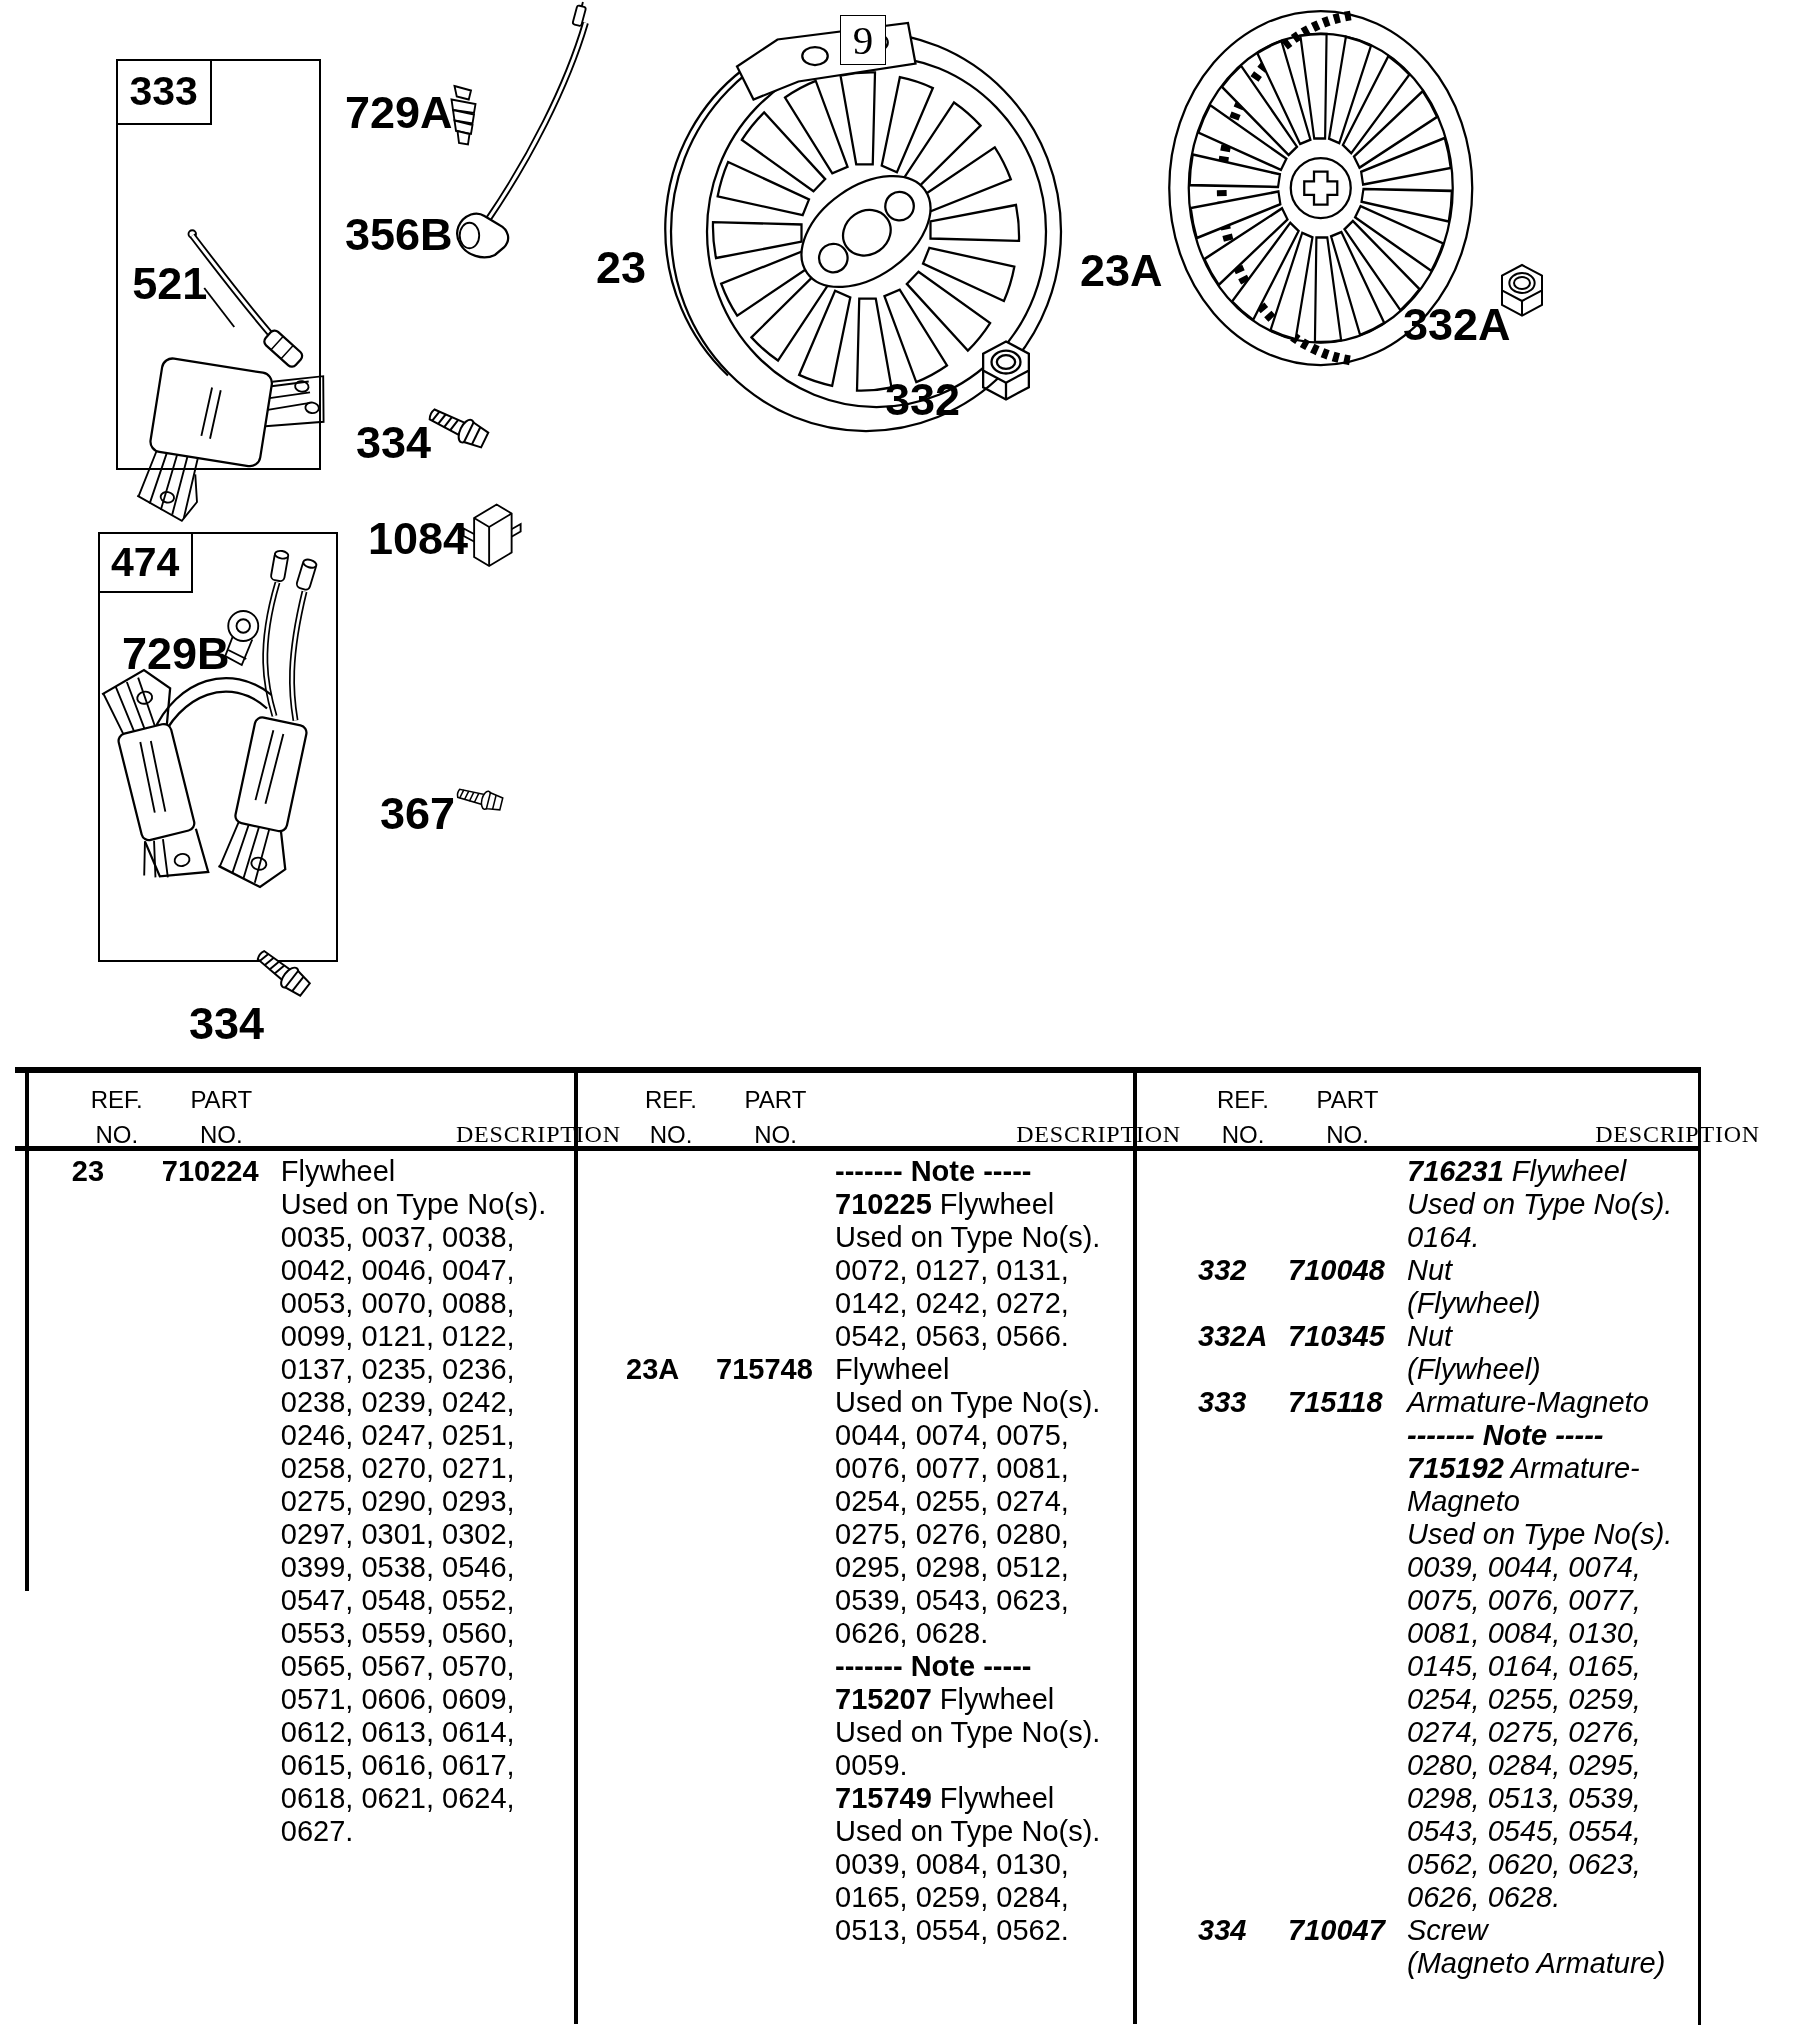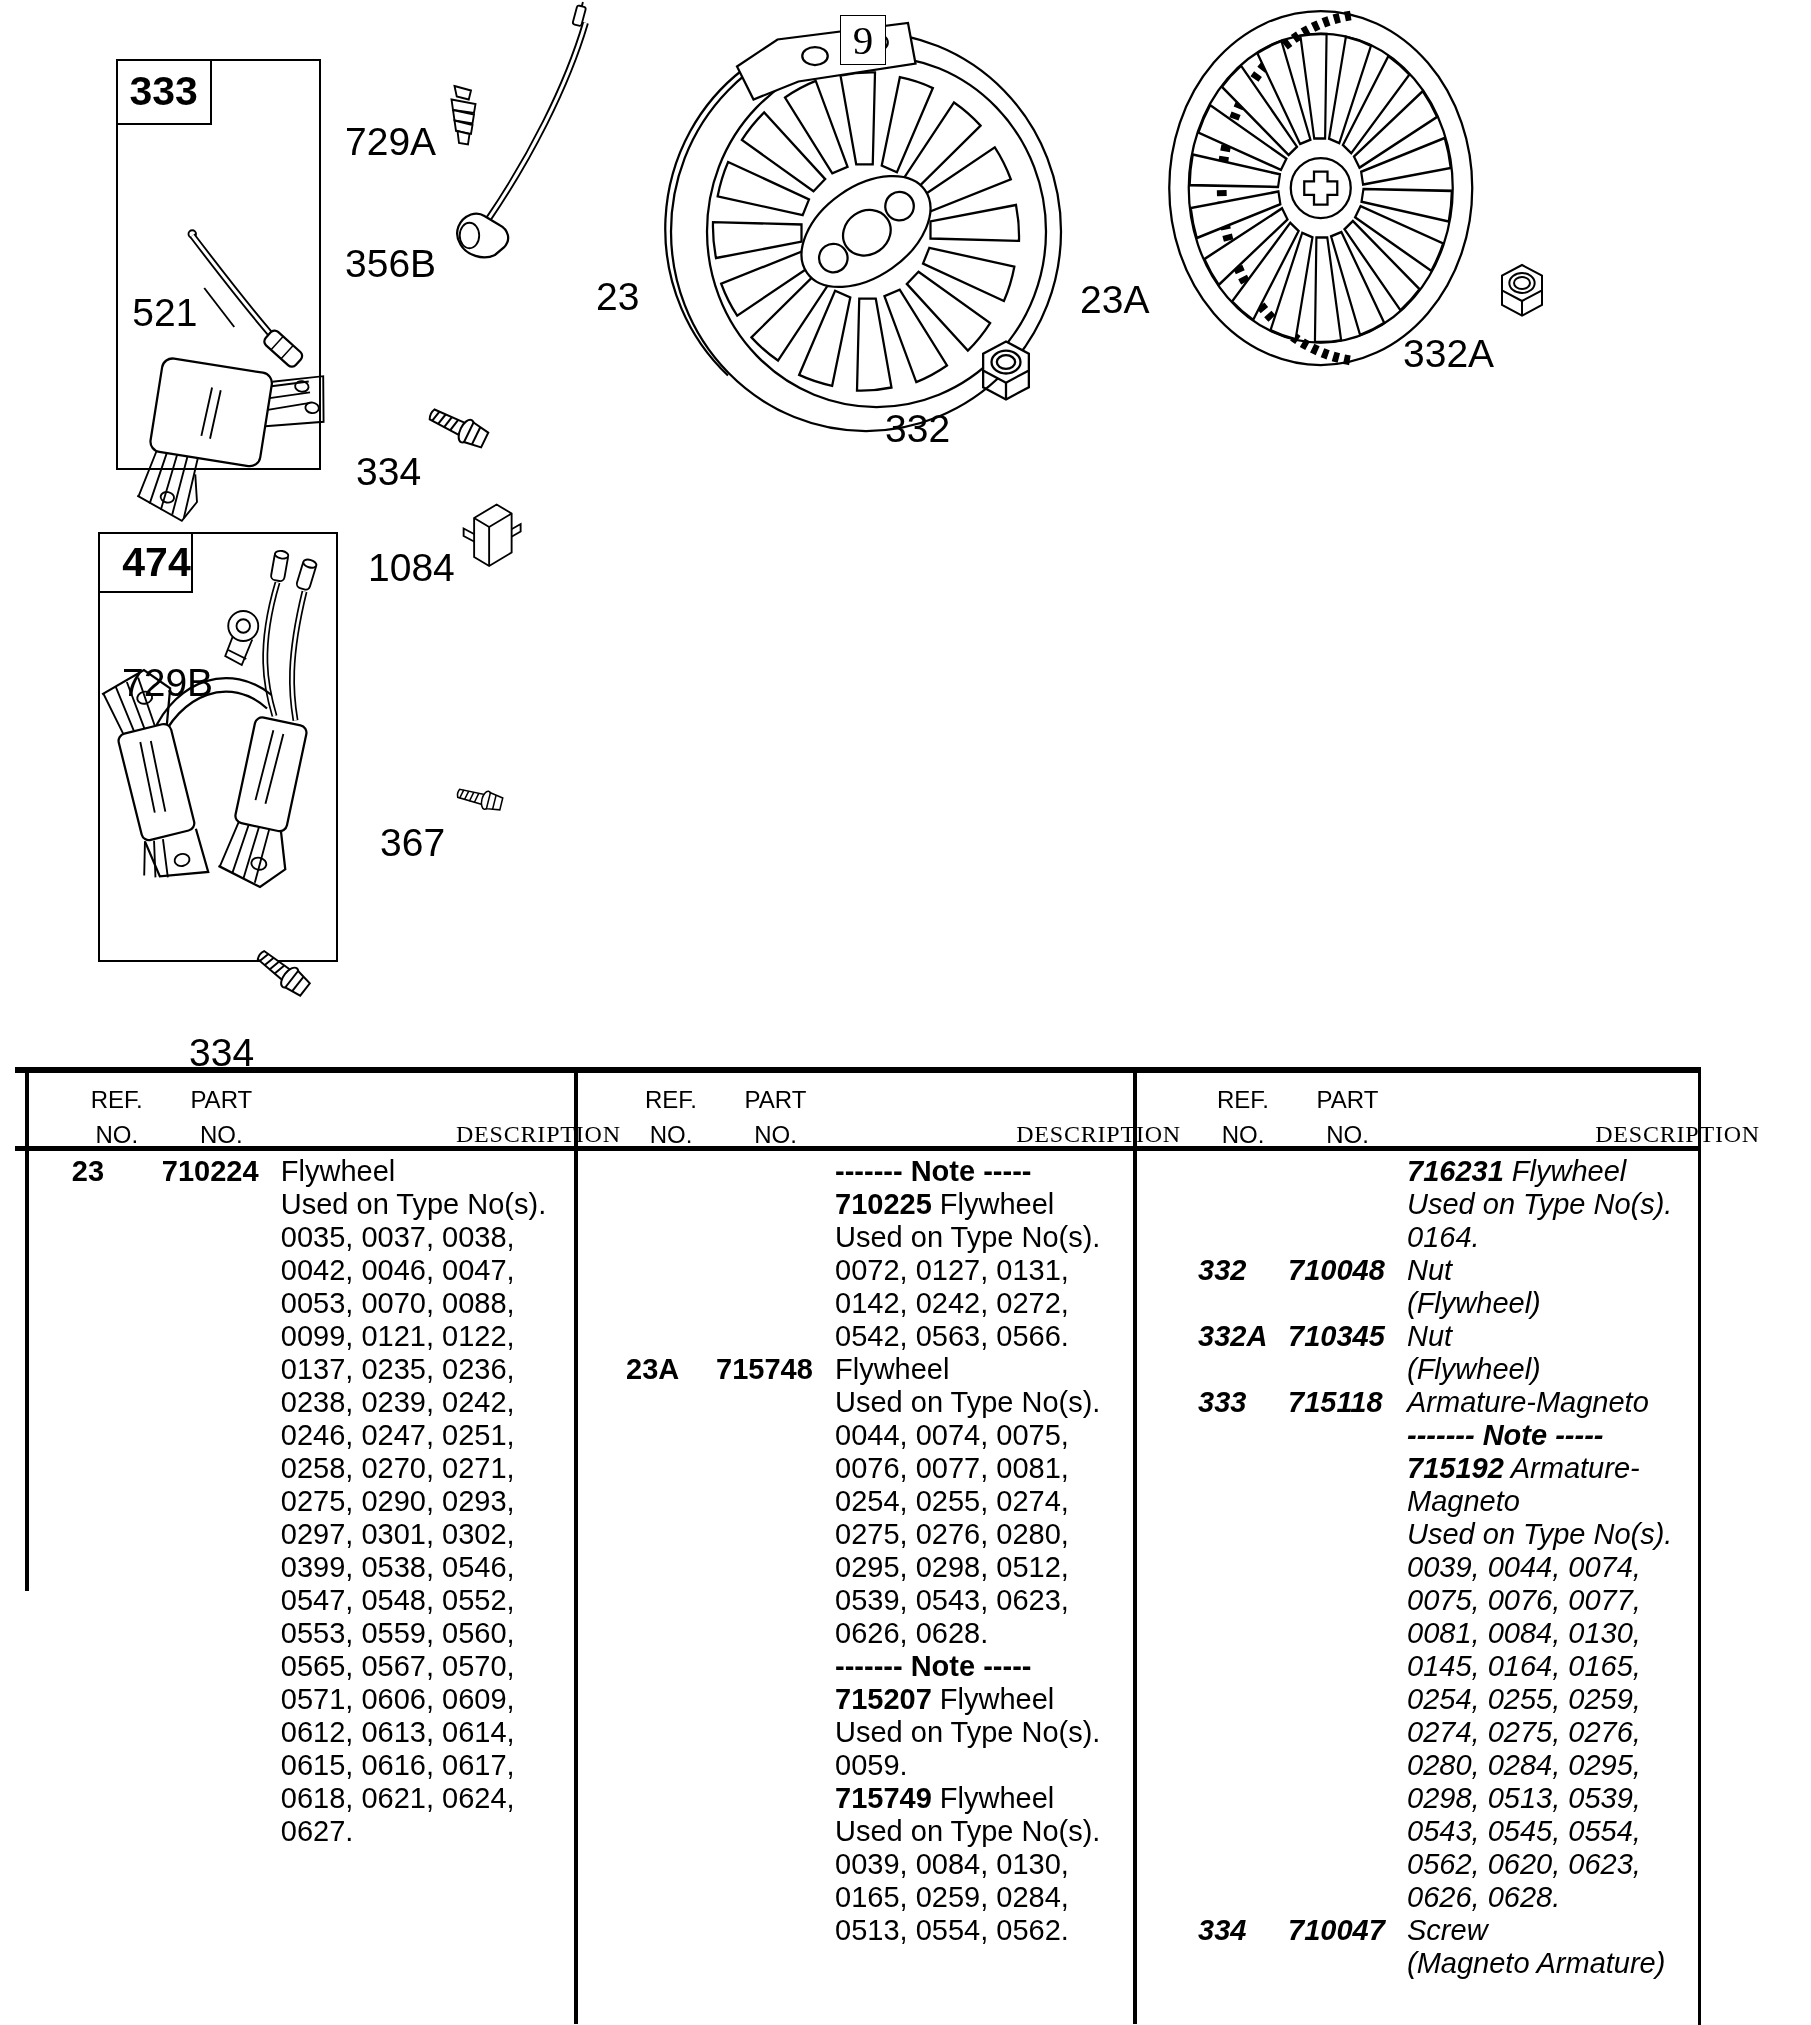--- a/index.html
+++ b/index.html
@@ -1,22 +1,22 @@
 <!DOCTYPE html>
 <html style="font-size:12px"><head>
 <meta charset="utf-8">
 <style>
   html,body{margin:0;padding:0;background:#fff;}
   body{width:1811px;height:2025px;position:relative;overflow:hidden;
        font-family:"Liberation Sans",sans-serif;color:#000;}
   .page{position:absolute;inset:0;background:#fff;}
   .abs{position:absolute;}
   
-  .callout{position:absolute;font-weight:normal;font-size:39px;line-height:1;
-           letter-spacing:0;white-space:nowrap;margin-top:32px;}
+  .callout{position:absolute;font-weight:bold;font-size:45px;line-height:1;
+           letter-spacing:0;white-space:nowrap;}
   .pbox{position:absolute;border:2.3px solid #000;background:#fff;}
   .ptag{position:absolute;left:-2.3px;top:-2.3px;border:2.3px solid #000;background:#fff;
         font-weight:bold;font-size:41px;display:flex;align-items:center;justify-content:center;}
   .numbox{position:absolute;border:1.5px solid #000;background:#fff;
           font-family:"Liberation Serif",serif;font-size:41px;
           display:flex;align-items:center;justify-content:center;}
   svg{display:block;overflow:visible;}
   
   .ptable{position:absolute;left:15px;top:1067px;width:1683px;height:958px;
           border-top:6.8px solid #000;border-right:3.8px solid #000;background:#fff;}
@@ -206,21 +206,21 @@
   <div class="callout" style="left:368px;top:516px;">1084</div>
   <svg class="abs" style="left:459px;top:494px;" width="64" height="75" viewBox="0 0 85 100">
     <g fill="#fff" stroke="#000" stroke-width="2.5">
       <path d="M 6,46 L 40,64 L 82,40 L 82,50 L 40,74 L 6,56 Z"></path>
       <path d="M 20,32 L 50,14 L 70,26 L 70,78 L 40,96 L 20,84 Z"></path>
       <path d="M 20,32 L 40,44 L 70,26 M 40,44 L 40,96" fill="none"></path>
     </g>
   </svg>
 
   <div class="pbox" style="left:98px;top:532px;width:236px;height:426px;">
-    <div class="ptag" style="width:91px;height:57px;justify-content:flex-end;">
+    <div class="ptag" style="width:91px;height:57px;">
       <span>474</span>
     </div>
     <svg class="abs" style="left:4.5px;top:2.3px;" width="225" height="420" viewBox="0 0 300 560">
       <g fill="none" stroke="#000">
         <g transform="translate(236,22) rotate(10)">
           <rect x="-9" y="0" width="18" height="38" rx="6" fill="#fff" stroke-width="2.5"></rect>
           <ellipse cx="0" cy="3" rx="9" ry="5" fill="#fff" stroke-width="2.5"></ellipse>
         </g>
         <g transform="translate(274,34) rotate(17)">
           <rect x="-9" y="0" width="18" height="38" rx="6" fill="#fff" stroke-width="2.5"></rect>

